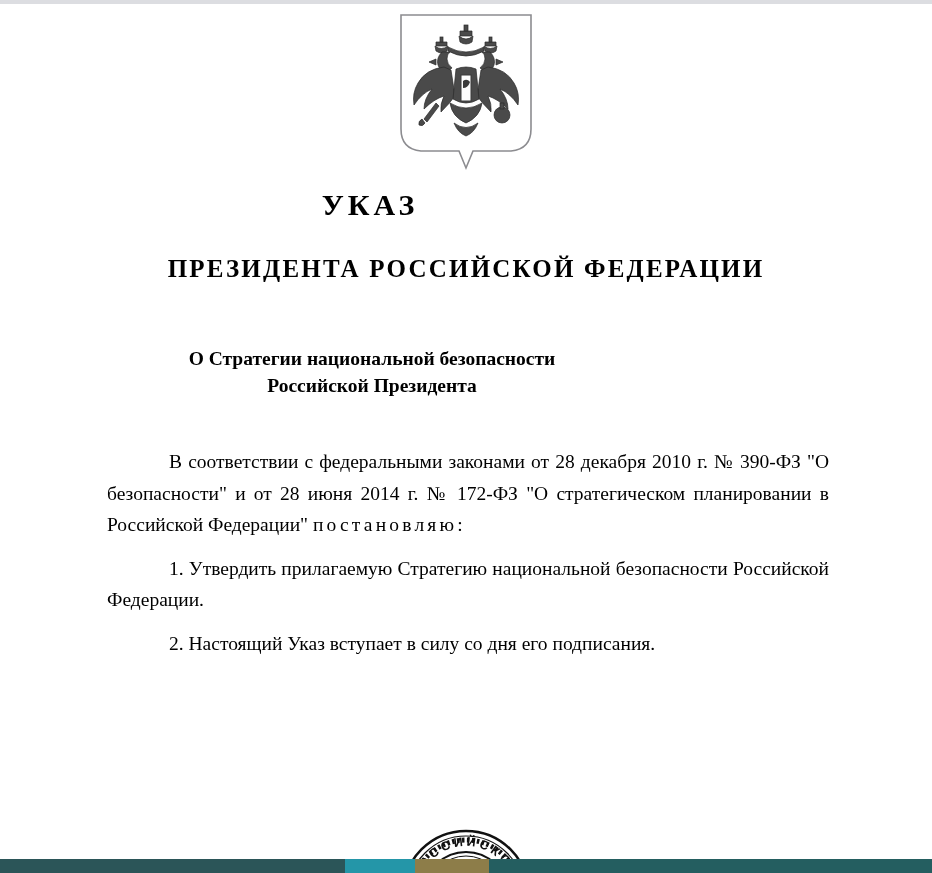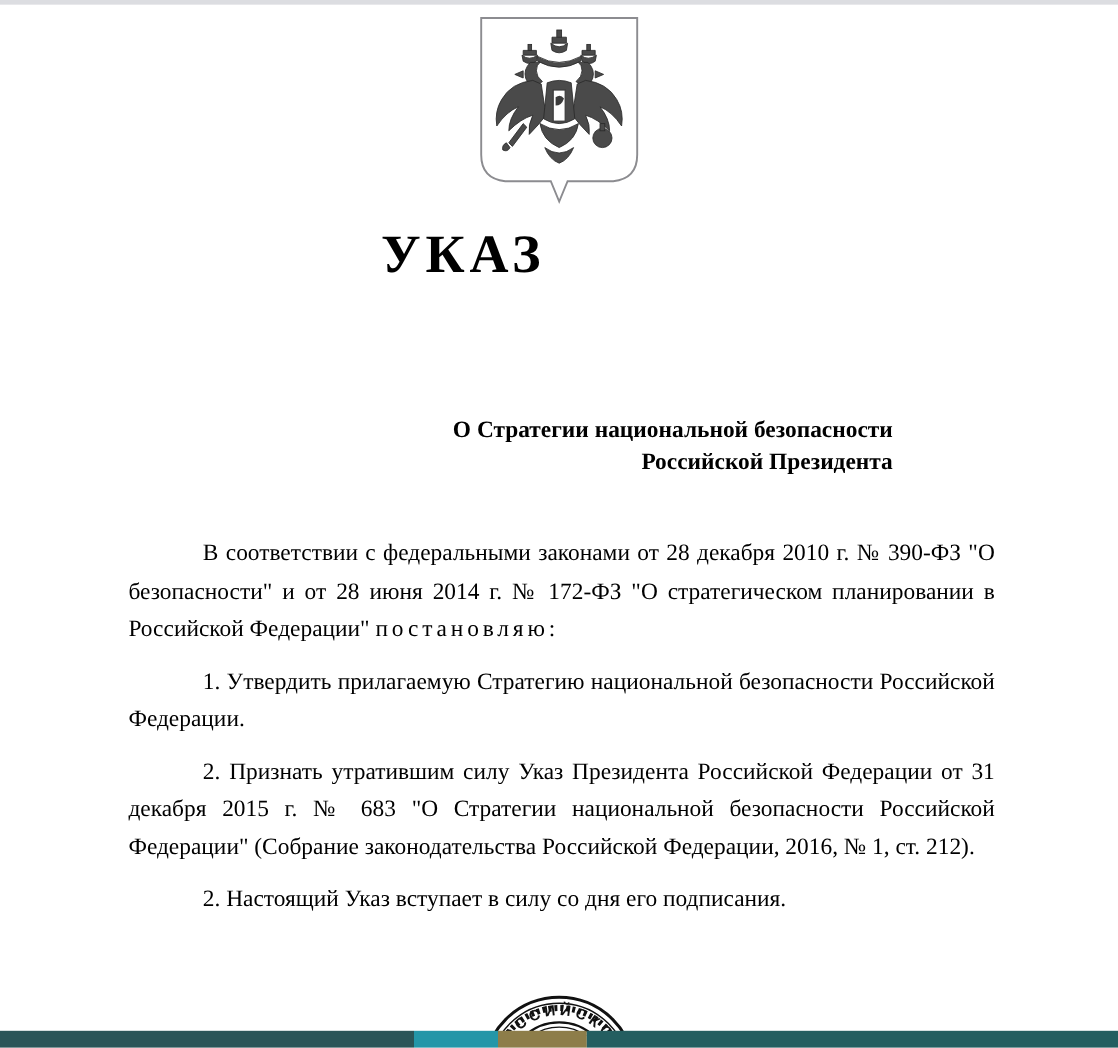--- a/index.html
+++ b/index.html
@@ -44,43 +44,42 @@
   }
   .emblem-svg { display: inline-block; }
 
   
   .doc-title {
     position: absolute;
     top: 186px;
     left: 0;
     width: 740px;
     text-align: center;
-    font-size: 45px;
+    font-size: 30px;
     font-weight: bold;
     letter-spacing: 4px;
     line-height: 1;
-    margin-left: 16px;
   }
   .doc-subtitle {
     position: absolute;
     top: 252px;
     left: 0;
     width: 932px;
     text-align: center;
     font-size: 25px;
     font-weight: bold;
     letter-spacing: 2.2px;
     line-height: 1;
   }
   .doc-heading {
     position: absolute;
     top: 341px;
     left: 0;
     width: 744px;
-    text-align: right;
+    text-align: center;
     font-size: 19.5px;
     font-weight: bold;
     line-height: 27px;
   }
 
   
   .doc-body {
     position: absolute;
     top: 430px;
     left: 95px;
@@ -169,30 +168,30 @@
         <rect x="102" y="92" width="4" height="6"></rect>
 
         <path d="M52,92 q16,10 32,0 q-2,14 -16,20 q-14,-6 -16,-20 z"></path>
         <path d="M56,112 q12,9 24,0 q-4,10 -12,13 q-8,-3 -12,-13 z"></path>
       </g>
     </svg>
   </div>
 
   <div class="doc-title">УКАЗ</div>
 
+  <div class="doc-subtitle">ПРЕЗИДЕНТА РОССИЙСКОЙ ФЕДЕРАЦИИ</div>
 
   <div class="doc-heading">
     <div>О Стратегии национальной безопасности</div>
     <div>Российской Президента</div>
   </div>
 
   <div class="doc-body">
     <p><span>В соответствии с федеральными законами от 28 декабря 2010 г. № 390-ФЗ "О безопасности" и от 28 июня 2014 г. № 172-ФЗ "О стратегическом планировании в Российской Федерации" </span><span class="spaced-word">постановляю:</span></p>
     <p>1. Утвердить прилагаемую Стратегию национальной безопасности Российской Федерации.</p>
-    <p>2. Признать утратившим силу Указ Президента Российской Федерации  от 31 декабря 2015 г. № 683 "О Стратегии национальной безопасности Российской Федерации" (Собрание законодательства Российской Федерации, 2016, № 1, ст. 212).</p>
     <p>2. Настоящий Указ вступает в силу со дня его подписания.</p>
   </div>
 
   <div class="seal-wrap">
     <svg width="132" height="132" viewBox="0 0 132 132">
       <defs>
         <path id="sealArc" d="M 18,66 A 48,48 0 0 1 114,66" fill="none"></path>
       </defs>
       <circle cx="66" cy="66" r="63" fill="none" stroke="#111" stroke-width="2.5"></circle>
       <circle cx="66" cy="66" r="58" fill="none" stroke="#111" stroke-width="1.2"></circle>

